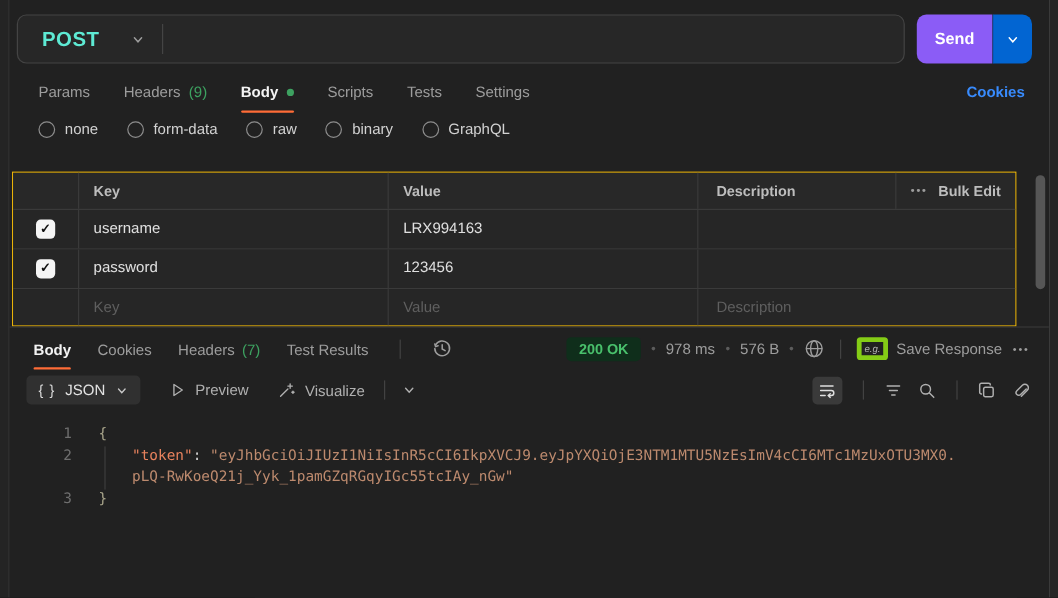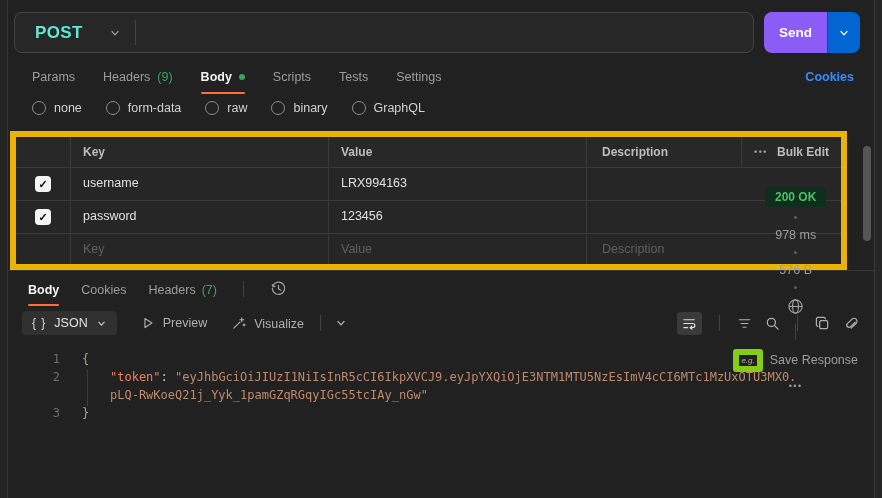--- a/index.html
+++ b/index.html
@@ -46,21 +46,21 @@
   .cookies-link { margin-left:auto; color:#388bfd; font-weight:700; cursor:pointer; padding-bottom:13px; }
 
   
   .radio-row { display:flex; align-items:center; gap:24px; padding:4px 14px 12px 24px; color:#d2d2d2; }
   .radio-opt { display:flex; align-items:center; gap:8px; cursor:pointer; }
   .radio { width:14px; height:14px; border-radius:50%; border:1.5px solid #8d8d8d; flex:none; }
   .radio.sel { border:none; background:#0d6efd; position:relative; }
   .radio.sel::after { content:""; position:absolute; left:4.5px; top:4.5px; width:5px; height:5px; border-radius:50%; background:#fff; }
 
   
-  .kv-table { margin:4px 27px 0 2px; border:6px solid #eab308; }
+  .kv-table { margin:16px 27px 0 2px; border:1px solid #eab308; }
   .kv-row { display:flex; border-bottom:1px solid #3a3a3a; background:#262626; }
   .kv-row:last-child { border-bottom:none; }
   .kv-cell { padding:8px 12px; border-left:1px solid #3a3a3a; color:#e0e0e0; overflow:hidden; white-space:nowrap; }
   .kv-cell:first-child { border-left:none; }
   .c-check { width:54px; display:flex; align-items:center; justify-content:center; padding:8px 0; }
   .c-key { width:258px; }
   .c-val { width:258px; }
   .c-desc { flex:1;padding-left:15px; }
   .kv-head { background:#282828; }
   .kv-head .kv-cell { color:#bdbdbd; font-weight:600; font-size:12px; }
@@ -71,24 +71,24 @@
   .dots { letter-spacing:1.5px; font-size:9px; color:#9d9d9d; }
 
   
   .resp-section { border-top:1px solid #383838; margin-top:0; }
   .resp-header { display:flex; align-items:center; padding:0 16px 0 20px; height:35px; color:#9d9d9d; }
   .resp-tabs { display:flex; align-items:center; gap:22px; height:100%; }
   .rtab { display:flex; align-items:center; gap:6px; height:100%; position:relative; cursor:pointer; padding-top:2px; white-space:nowrap; }
   .rtab.active { color:#f3f3f3; font-weight:600; }
   .rtab.active .underline { position:absolute; left:0; right:0; bottom:0; height:2px; background:#ff6c37; border-radius:2px; }
   .hdiv { width:1px; height:16px; background:#424242; margin:0 4px; }
-  .resp-meta { margin-left:auto; display:flex; align-items:center; gap:9px; color:#9d9d9d; font-size:12.5px;flex-direction:column; }
+  .resp-meta { margin-left:auto; display:flex; align-items:center; gap:9px; color:#9d9d9d; font-size:12.5px; }
   .status-badge { background:#0f2e1b; color:#49c06c; font-weight:600; font-size:12px; padding:3px 10px; border-radius:4px; }
   .sep-dot { width:3px; height:3px; border-radius:50%; background:#5c5c5c; }
-  .eg-badge { border:6px solid #84cc16; border-radius:3px; font-size:8px; padding:1px 2px; color:#b5b5b5;font-style:italic; }
+  .eg-badge { border:4px solid #84cc16; border-radius:3px; font-size:8px; padding:1px 2px; color:#b5b5b5;font-style:italic; }
   .meta-item { display:flex; align-items:center; gap:7px; cursor:pointer; }
 
   
   .resp-toolbar { display:flex; align-items:center; padding:5px 16px 7px 14px; color:#b0b0b0; }
   .json-pill { display:flex; align-items:center; gap:8px; background:#303030; border-radius:4px; padding:5px 10px; color:#e3e3e3; cursor:pointer; }
   .pill-braces { font-size:12px; color:#d9d9d9; letter-spacing:1px; }
   .tool-item { display:flex; align-items:flex-end; gap:8px; margin-left:24px; cursor:pointer; }
   .tool-right { margin-left:auto; display:flex; align-items:center; gap:13px; }
   .icon-btn { display:flex; align-items:center; justify-content:center; cursor:pointer; }
   .icon-btn.active-bg { background:#3a3a3a; border-radius:4px; padding:4px 5px; }
@@ -235,20 +235,23 @@
             <span>Body</span>
             <span class="underline"></span>
           </div>
           <div class="rtab">
               <span>Cookies</span>
             </div>
           <div class="rtab">
             <span>Headers</span>
             <span class="gcount">(7)</span>
           </div>
+          <div class="rtab">
+              <span>Test Results</span>
+            </div>
           <div class="hdiv"></div>
           <div class="icon-btn">
             <svg width="17" height="17" viewBox="0 0 16 16" fill="none" stroke="#9d9d9d" stroke-width="1.2" stroke-linecap="round">
               <path d="M2.8 5.2 A5.8 5.8 0 1 1 2.2 8"></path>
               <polyline points="2.2,4.4 2.8,6.4 4.8,5.8" fill="none"></polyline>
               <polyline points="8,5 8,8.3 10.3,9.6"></polyline>
             </svg>
           </div>
         </div>
         <div class="resp-meta">

